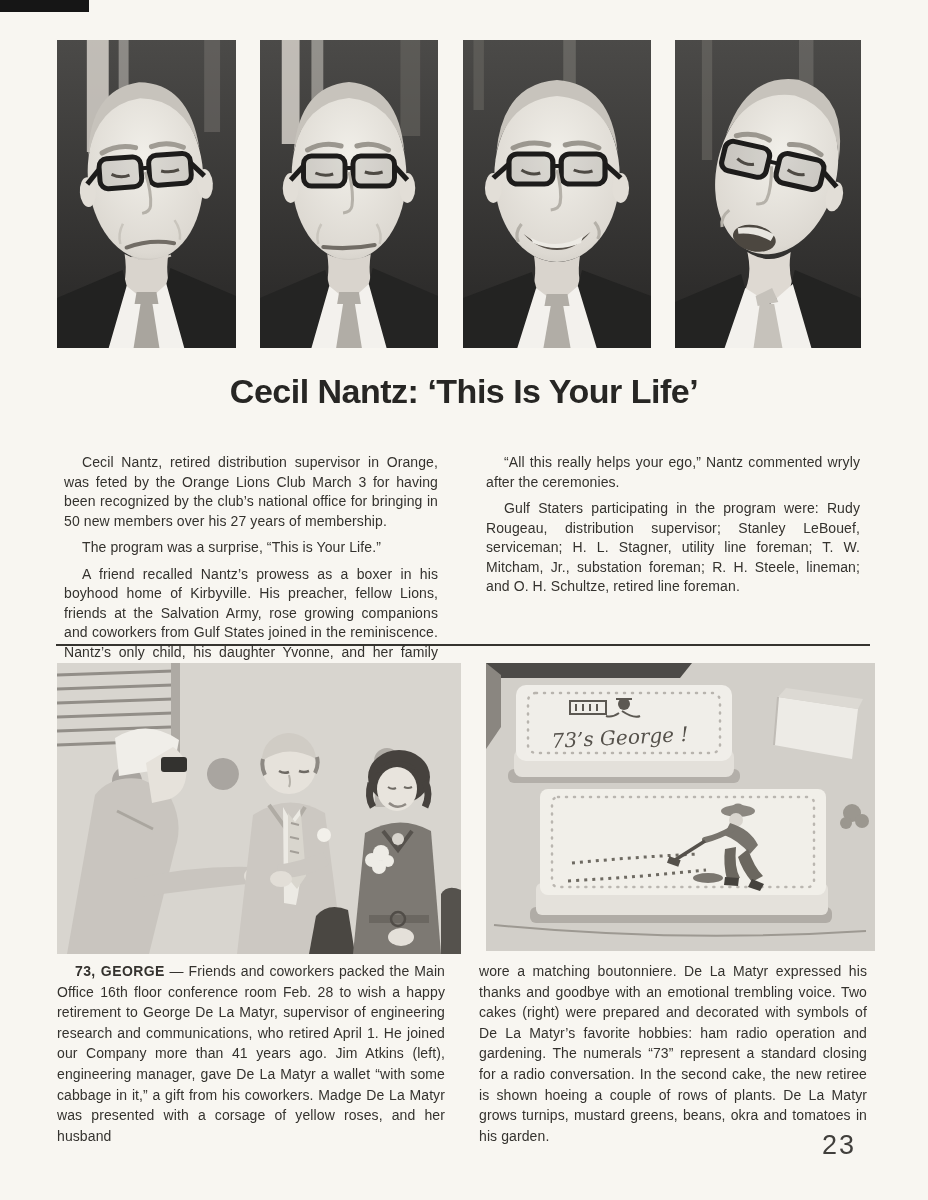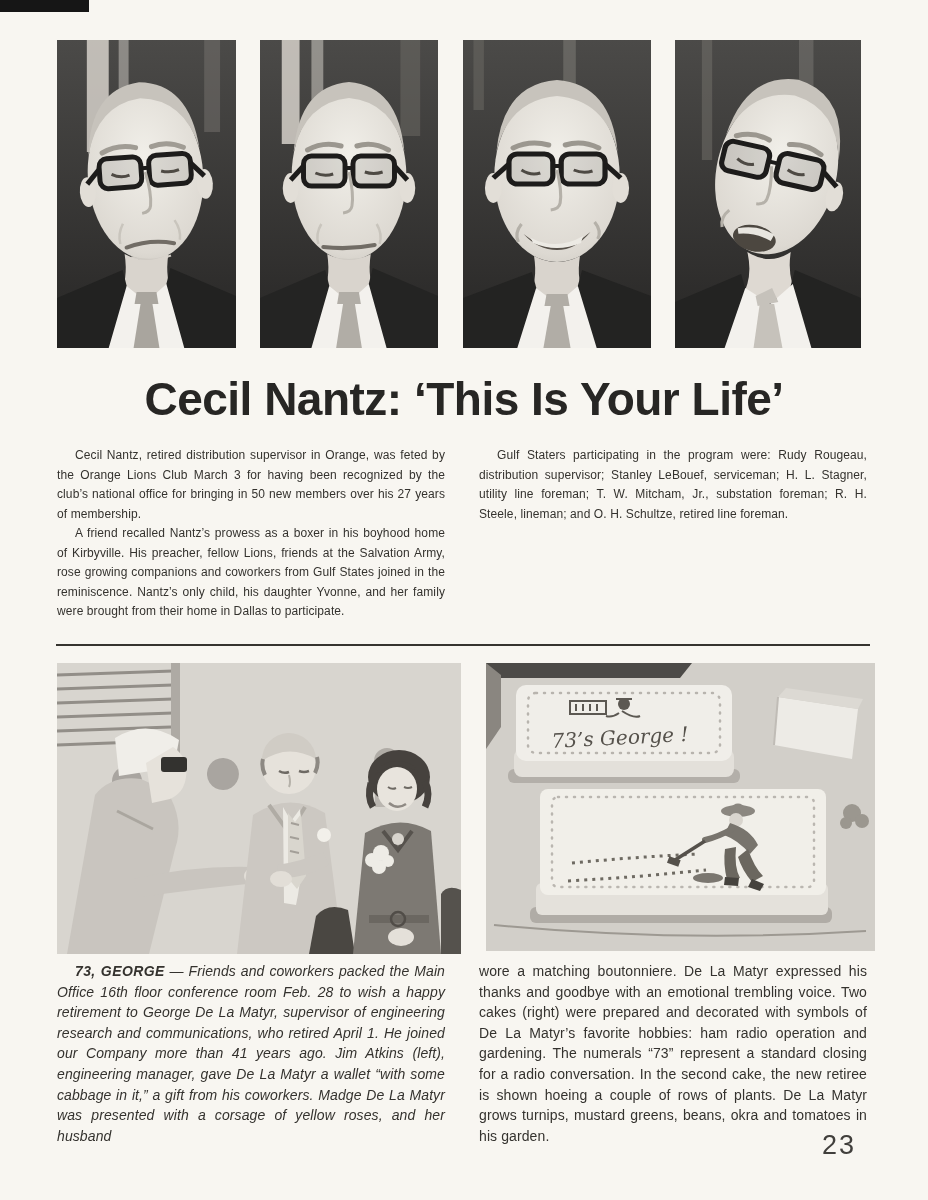--- a/index.html
+++ b/index.html
@@ -9,40 +9,40 @@
     font-family:"Liberation Sans",sans-serif;color:#2f2d2a;
   }
   .corner-mark{position:absolute;left:0;top:0;width:89px;height:12px;background:#161616;}
   .portrait-strip{position:absolute;left:57px;top:40px;width:804px;height:308px;display:flex;justify-content:space-between;}
   figure{margin:0;padding:0;}
   .photo svg{display:block;width:100%;height:100%;}
   .portrait{height:308px;}
   .pw1{width:179px}.pw2{width:178px}.pw3{width:188px}.pw4{width:186px}
   .headline{
     position:absolute;left:0;top:372px;width:928px;margin:0;
-    text-align:center;font-size:46px;font-weight:700;letter-spacing:-0.5px;
+    text-align:center;font-size:34px;font-weight:700;letter-spacing:-0.5px;
     color:#272624;white-space:nowrap;
   }
   .article{position:absolute;left:57px;top:446px;width:810px;display:flex;gap:34px;}
   .article .col{flex:1;}
   .article p{
-    margin:0;font-size:12px;line-height:19.5px;text-align:justify;
+    margin:7px;font-size:14px;line-height:19.5px;text-align:justify;
     text-indent:18px;letter-spacing:0.1px;color:#34322e;
   }
   .divider{position:absolute;left:56px;top:644px;width:814px;height:2px;background:#36342f;border:0;margin:0;}
   .photo-row{position:absolute;left:57px;top:663px;display:flex;align-items:flex-start;}
   .group-photo{width:404px;height:291px;margin-right:25px;}
   .cakes-photo{width:389px;height:288px;}
   .captions{position:absolute;left:57px;top:961px;width:810px;display:flex;gap:34px;}
   .captions .col{flex:1;}
   .caption{
     margin:0;font-size:14px;line-height:20.6px;text-align:justify;
     letter-spacing:0.1px;color:#34322e;
   }
-  .caption.lead-par{text-indent:18px;font-style:italic;}
+  .caption.lead-par{text-indent:18px;}
   .cap-lead{font-weight:700;letter-spacing:0.4px;}
   .page-number{
     position:absolute;top:1130px;right:72px;font-size:27px;color:#413f3c;letter-spacing:2px;
   }
 </style>
 </head>
 <body>
 
 <div class="page">
 
@@ -193,23 +193,25 @@
       </svg>
     </figure>
 
   </div>
 
   <h1 class="headline">Cecil Nantz: ‘This Is Your Life’</h1>
 
   <div class="article">
     <div class="col">
       <p>Cecil Nantz, retired distribution supervisor in Orange, was feted by the Orange Lions Club March 3 for having been recognized by the club’s national office for bringing in 50 new members over his 27 years of membership.</p>
+      <p>The program was a surprise, “This is Your Life.”</p>
       <p>A friend recalled Nantz’s prowess as a boxer in his boyhood home of Kirbyville. His preacher, fellow Lions, friends at the Salvation Army, rose growing companions and coworkers from Gulf States joined in the reminiscence. Nantz’s only child, his daughter Yvonne, and her family were brought from their home in Dallas to participate.</p>
     </div>
     <div class="col">
+      <p>“All this really helps your ego,” Nantz commented wryly after the ceremonies.</p>
       <p>Gulf Staters participating in the program were: Rudy Rougeau, distribution supervisor; Stanley LeBouef, serviceman; H. L. Stagner, utility line foreman; T. W. Mitcham, Jr., substation foreman; R. H. Steele, lineman; and O. H. Schultze, retired line foreman.</p>
     </div>
   </div>
 
   <hr class="divider">
 
   <div class="photo-row">
 
     <figure class="photo group-photo">
       <svg viewBox="0 0 404 291" preserveAspectRatio="none">

